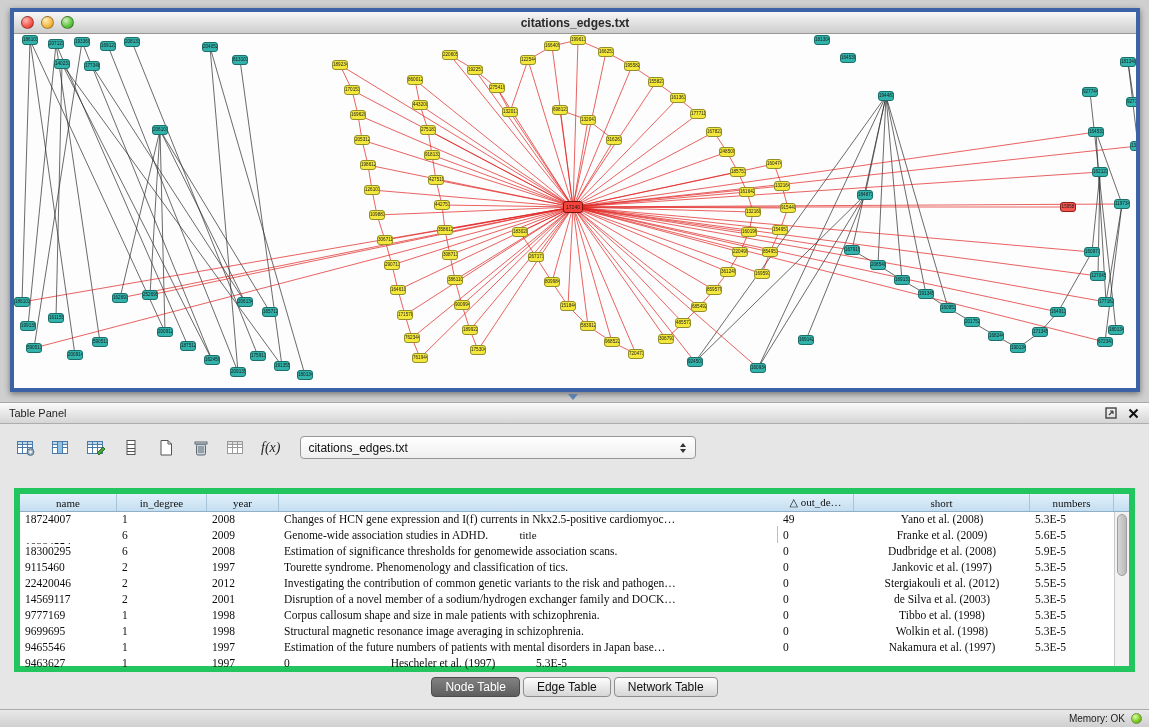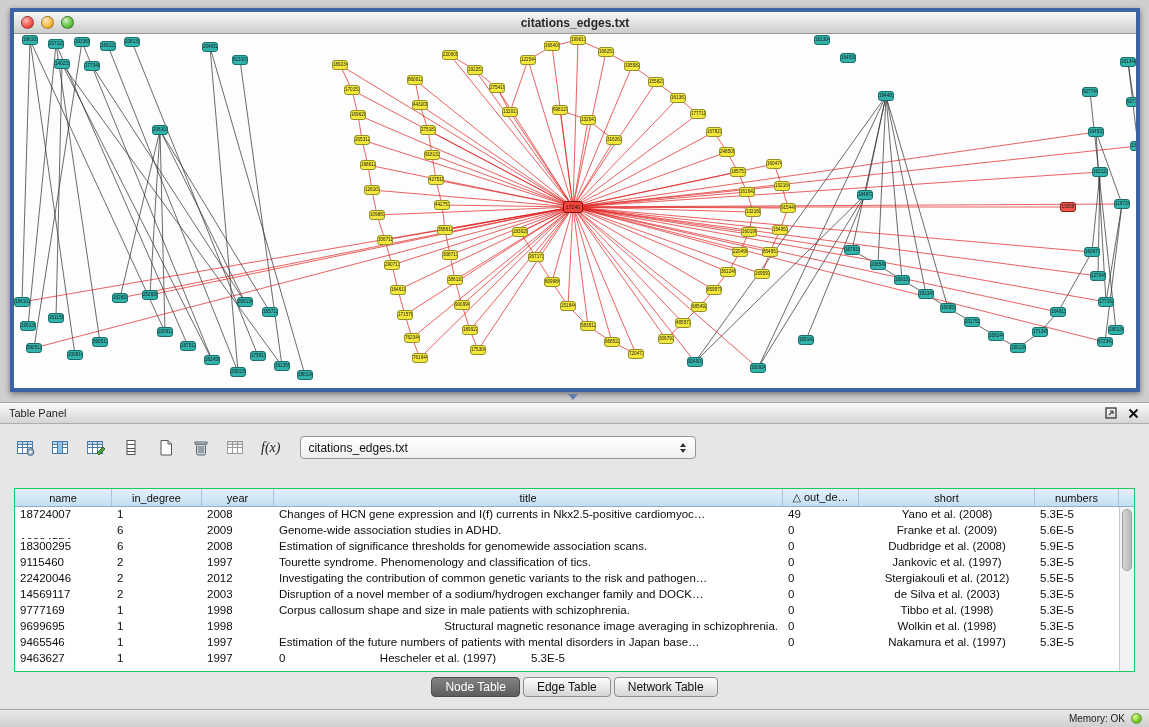--- a/index.html
+++ b/index.html
@@ -68,21 +68,21 @@
     width:396px; height:23px; margin-left:8px;
     background:linear-gradient(#ffffff,#efefef); border:1px solid #969696; border-radius:4px;
     display:flex; align-items:center; padding:0 7px; font-size:12px; color:#111;
   }
   .combo-arrows { margin-left:auto; display:flex; flex-direction:column; gap:2px; padding-right:2px; }
   .combo-arrows .up    { width:0;height:0;border-left:3.5px solid transparent;border-right:3.5px solid transparent;border-bottom:4px solid #333; }
   .combo-arrows .down  { width:0;height:0;border-left:3.5px solid transparent;border-right:3.5px solid transparent;border-top:4px solid #333; }
 
   #table-wrap {
     position:absolute; left:14px; top:85px; width:1121px; height:184px;
-    background:#fff; border:1px solid #22c55e;
+    background:#fff; border:6px solid #22c55e;font-family:Liberation Serif, serif;
   }
   .thead {
     display:flex; height:18px; background:linear-gradient(#e2f0fa,#c4def0);
     border-bottom:1px solid #8fb0c8; font-size:11px; color:#111;
     padding-right:15px;
   }
   .th { display:flex; align-items:center; justify-content:center; border-right:1px solid #a8c4d8; height:100%; overflow:hidden; white-space:nowrap; }
   .tbody { position:relative; }
   .trow { display:flex; height:16px; font-size:11.5px; color:#0c0c0c; padding-right:15px; }
   .td { padding:1px 5px 0 5px; white-space:nowrap; overflow:hidden; }
@@ -550,21 +550,21 @@
           <span class="down"></span>
         </span>
       </div>
     </div>
 
   <div id="table-wrap">
     <div class="thead" id="thead">
         <div class="th" style="width: 97px;">name</div>
         <div class="th" style="width: 90px;">in_degree</div>
         <div class="th" style="width: 72px;">year</div>
-        <div class="th" style="flex: 1 1 0%;">title</div>
+        <div class="th" style="flex: 1 1 0%; margin-top: 32px;">title</div>
         <div class="th" style="width: 76px;">△ out_de…</div>
         <div class="th" style="width: 176px;">short</div>
         <div class="th" style="width: 84px;">numbers</div>
       </div>
     <div class="tbody" id="tbody">
         <div class="trow">
           <div class="td" style="width: 97px;">18724007</div>
           <div class="td" style="width: 90px;">1</div>
           <div class="td" style="width: 72px;">2008</div>
           <div class="td" style="flex: 1 1 0%;">Changes of HCN gene expression and I(f) currents in Nkx2.5-positive cardiomyoc…</div>
@@ -604,40 +604,40 @@
           <div class="td" style="width: 90px;">2</div>
           <div class="td" style="width: 72px;">2012</div>
           <div class="td" style="flex: 1 1 0%;">Investigating the contribution of common genetic variants to the risk and pathogen…</div>
           <div class="td" style="width: 76px;">0</div>
           <div class="td c-center" style="width: 176px;">Stergiakouli et al. (2012)</div>
           <div class="td" style="width: 84px;">5.5E-5</div>
         </div>
         <div class="trow">
           <div class="td" style="width: 97px;">14569117</div>
           <div class="td" style="width: 90px;">2</div>
-          <div class="td" style="width: 72px;">2003</div>
+          <div class="td" style="width: 72px;">2001</div>
           <div class="td" style="flex: 1 1 0%;">Disruption of a novel member of a sodium/hydrogen exchanger family and DOCK…</div>
           <div class="td" style="width: 76px;">0</div>
           <div class="td c-center" style="width: 176px;">de Silva et al. (2003)</div>
           <div class="td" style="width: 84px;">5.3E-5</div>
         </div>
         <div class="trow">
           <div class="td" style="width: 97px;">9777169</div>
           <div class="td" style="width: 90px;">1</div>
           <div class="td" style="width: 72px;">1998</div>
           <div class="td" style="flex: 1 1 0%;">Corpus callosum shape and size in male patients with schizophrenia.</div>
           <div class="td" style="width: 76px;">0</div>
           <div class="td c-center" style="width: 176px;">Tibbo et al. (1998)</div>
           <div class="td" style="width: 84px;">5.3E-5</div>
         </div>
         <div class="trow">
           <div class="td" style="width: 97px;">9699695</div>
           <div class="td" style="width: 90px;">1</div>
           <div class="td" style="width: 72px;">1998</div>
-          <div class="td" style="flex: 1 1 0%; text-align: right;">Structural magnetic resonance image averaging in schizophrenia.</div>
+          <div class="td" style="flex: 1 1 0%;">Structural magnetic resonance image averaging in schizophrenia.</div>
           <div class="td" style="width: 76px;">0</div>
           <div class="td c-center" style="width: 176px;">Wolkin et al. (1998)</div>
           <div class="td" style="width: 84px;">5.3E-5</div>
         </div>
         <div class="trow">
           <div class="td" style="width: 97px;">9465546</div>
           <div class="td" style="width: 90px;">1</div>
           <div class="td" style="width: 72px;">1997</div>
           <div class="td" style="flex: 1 1 0%;">Estimation of the future numbers of patients with mental disorders in Japan base…</div>
           <div class="td" style="width: 76px;">0</div>

